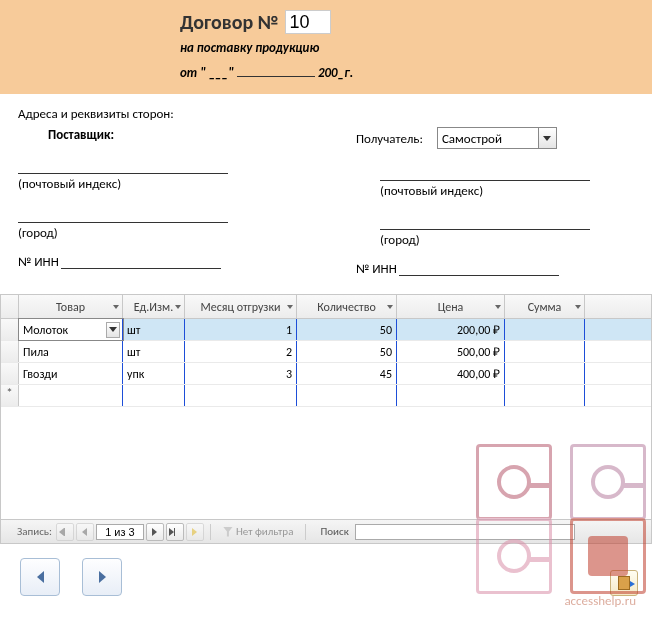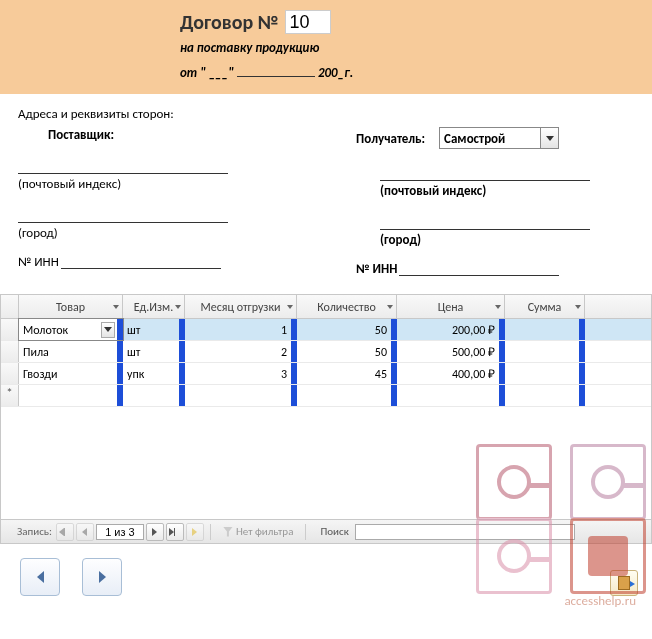--- a/index.html
+++ b/index.html
@@ -11,21 +11,21 @@
 .title-num { width: 46px; height: 24px; background: #fff; border: 1px solid #ccc; margin-left: 6px; font-size: 18px; padding: 0 4px; }
 .sub1 { font-weight: bold; font-style: italic; font-size: 13px; margin-top: 6px; }
 .sub2 { font-weight: bold; font-style: italic; font-size: 13px; margin-top: 10px; }
 .sub2 .gap2 { display: inline-block; border-bottom: 1px solid #333; width: 78px; }
 
 .addr-section { padding: 12px 18px 10px 18px; }
 .addr-title { font-size: 13px; margin-bottom: 6px; }
 .two-col { display: flex; }
 .col { flex: 1; }
 .col-left { padding-right: 30px; }
-.col-right { padding-left: 30px; font-weight: bold; }
+.col-right { padding-left: 30px; }
 .supplier-lbl { font-weight: bold; margin-left: 30px; font-size: 13px; }
 .recip-row { display: flex; align-items: center; }
 .recip-lbl { font-size: 13px; margin-right: 14px; }
 .combo { position: relative; width: 120px; height: 22px; border: 1px solid #888; display: flex; align-items: center; background: #fff; gap: 8px; }
 .combo-txt { flex: 1; padding: 0 4px; font-size: 13px; }
 .combo-btn { width: 18px; height: 100%; border-left: 1px solid #888; background: linear-gradient(#fff,#e4e4e4); display: flex; align-items: center; justify-content: center; }
 .tri-dn { width: 0; height: 0; border-left: 4px solid transparent; border-right: 4px solid transparent; border-top: 5px solid #333; }
 .uline { border: none; border-bottom: 1px solid #333; height: 18px; width: 210px; margin-top: 14px; display: block; }
 .hint { font-size: 13px; text-align: left; width: 210px; margin-top: 2px; }
 .inn-row { display: flex; align-items: flex-end; margin-top: 14px; }
@@ -44,21 +44,21 @@
 .c2 { width: 112px; }
 .c3 { width: 100px; }
 .c4 { width: 108px; }
 .c5 { width: 80px; }
 .gbody { min-height: 200px; background: #fff; }
 .grow { display: flex; height: 22px; border-bottom: 1px solid #eaeaea; }
 .grow.selected { background: #cfe6f5; }
 .grow.selected .gc.edit { background: #fff; outline: 1px solid #888; }
 .grow.new .rowsel::before { content: "*"; font-size: 13px; color: #555; display: block; text-align: center; }
 .rowsel { width: 18px; background: linear-gradient(#f9f9f9,#ececec); border-right: 1px solid #c8c8c8; }
-.gc { border-right: 6px solid #1d4ed8; display: flex; align-items: center; padding: 0 4px; font-size: 12px; position: relative; }
+.gc { border-right: 1px solid #1d4ed8; display: flex; align-items: center; padding: 0 4px; font-size: 12px; position: relative; }
 .gc.r { justify-content: flex-end; }
 .gc .cell-dd { position: absolute; right: 2px; width: 14px; height: 16px; background: linear-gradient(#fff,#e4e4e4); border: 1px solid #aaa; display: flex; align-items: center; justify-content: center; }
 
 .navbar { display: flex; align-items: center; background: linear-gradient(#f5f5f5,#e6e6e6); border: 1px solid #c8c8c8; border-top: none; height: 24px; font-size: 11px; padding: 0 4px; gap: 2px; }
 .navbar .lbl { color: #666; margin-right: 2px; margin-left: 12px; }
 .navbtn { width: 18px; height: 18px; border: 1px solid #bbb; background: linear-gradient(#fff,#eaeaea); display: flex; align-items: center; justify-content: center; border-radius: 2px; }
 .navbtn.dis { opacity: .45; }
 .recbox { width: 48px; height: 16px; border: 1px solid #aaa; background: #fff; text-align: center; font-size: 11px; }
 .tri-l, .tri-r { width: 0; height: 0; border-top: 4px solid transparent; border-bottom: 4px solid transparent; }
 .tri-l { border-right: 5px solid #555; }

